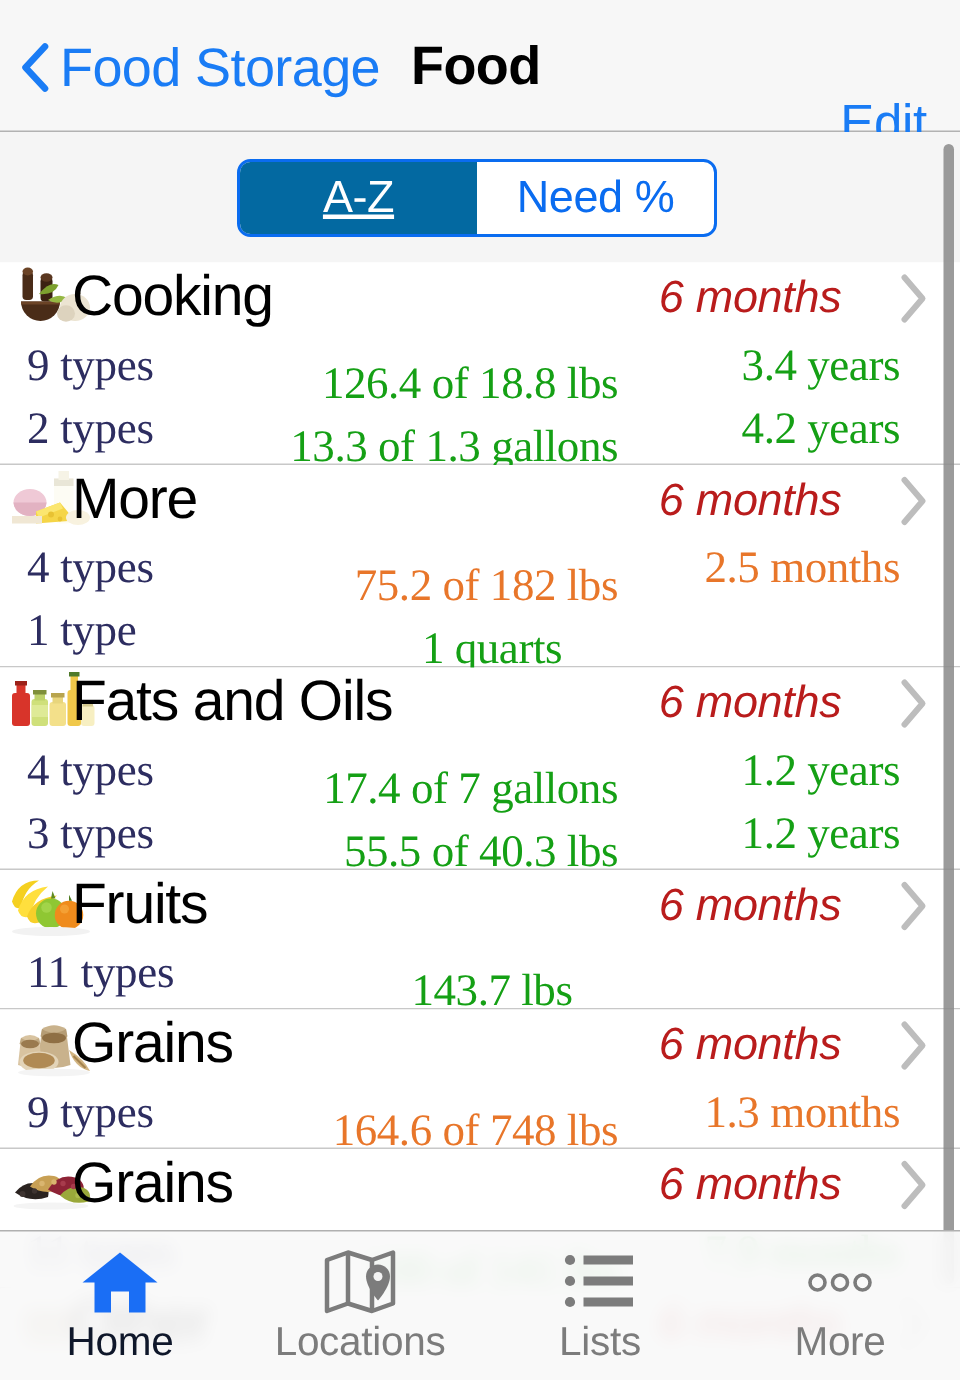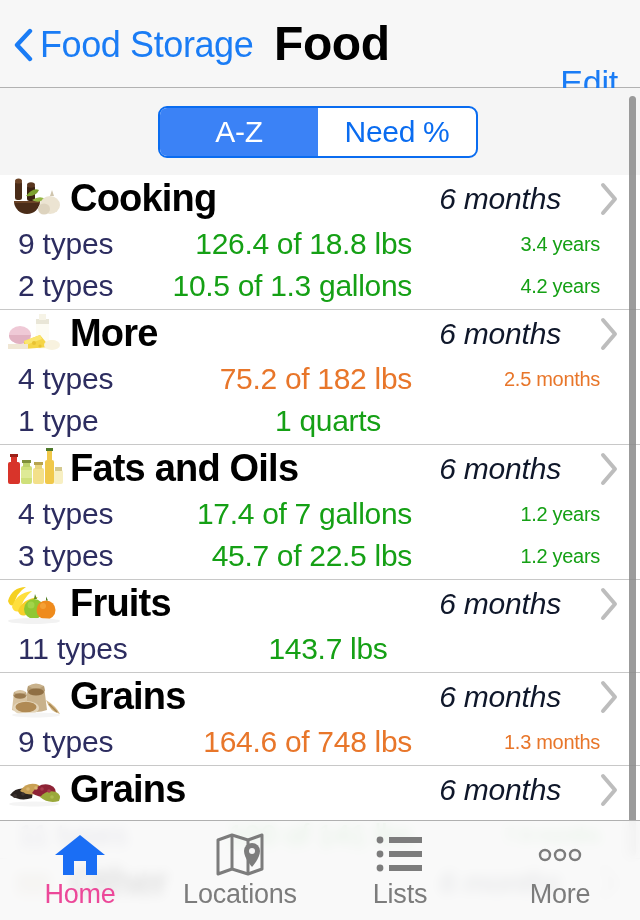--- a/index.html
+++ b/index.html
@@ -23,21 +23,21 @@
   }
   .chev-back{
     width:20px;height:34px;position:relative;margin-right:6px;flex:none;
   }
   .chev-back svg{display:block;}
   .nav-back-label{
     font-size:36px;color:#1a7cf5;letter-spacing:-0.4px;line-height:36px;
   }
   .nav-title{
     position:absolute;left:274px;top:24px;
-    font-size:48px;font-weight:bold;color:#000;letter-spacing:-0.4px;line-height:40px;
+    font-size:36px;font-weight:bold;color:#000;letter-spacing:-0.4px;line-height:40px;
   }
   .nav-edit{
     position:absolute;right:22px;top:26px;
     font-size:34px;color:#1a7cf5;letter-spacing:-0.2px;line-height:38px;cursor:pointer;margin-top:37px;
   }
 
   
   .seg-header{
     position:absolute;top:88px;left:0;width:640px;height:87px;
     background:#f5f5f5;box-sizing:border-box;
@@ -45,66 +45,66 @@
   .seg{
     position:absolute;left:158px;top:18px;width:320px;height:52px;
     border:2px solid #0a6cf0;border-radius:9px;overflow:hidden;display:flex;
     box-sizing:border-box;background:#fff;
   }
   .seg-btn{
     flex:1 1 50%;display:flex;align-items:center;justify-content:center;
     font-size:30px;color:#0a6cf0;cursor:pointer;box-sizing:border-box;
     letter-spacing:-0.3px;
   }
-  .seg-btn.active{background:#3b82f6;color:#fff;}
+  .seg-btn.active{background:#0369a1;color:#fff;text-decoration:underline;}
 
   
   .list{
     position:absolute;top:175px;left:0;width:640px;height:745px;
     overflow:hidden;background:#fff;
   }
   .row{
     position:relative;width:640px;box-sizing:border-box;
     border-bottom:1px solid #c8c8c8;background:#fff;cursor:pointer;
   }
   .row-2line{height:135px;}
   .row-1line{height:93px;}
   .row-partial{height:92px;border-bottom:1px solid #c8c8c8;}
 
   .row-head{position:relative;height:48px;}
   .cat-icon{
     position:absolute;left:6px;top:1px;width:58px;height:46px;
   }
   .cat-icon svg{display:block;}
   .cat-name{
-    position:absolute;left:70px;top:-1px;
-    font-size:38px;font-weight:bold;color:#000;letter-spacing:-0.8px;line-height:48px;
+    position:absolute;left:48px;top:-1px;
+    font-size:38px;font-weight:normal;color:#000;letter-spacing:-0.8px;line-height:48px;
   }
   .cat-period{
     position:absolute;right:79px;top:3px;
-    font-size:30px;font-style:italic;color:#0f172a;line-height:42px;
+    font-size:30px;font-style:italic;color:#b91c1c;line-height:42px;
     letter-spacing:-0.2px;
   }
   .chev-row{
     position:absolute;right:20px;top:50%;margin-top:-18px;width:22px;height:36px;
   }
   .chev-row svg{display:block;}
 
-  .dline{position:relative;height:42px;}
+  .dline{position:relative;height:42px;font-family:Liberation Serif, serif;}
   .d-types{
     position:absolute;left:18px;top:0;
     font-size:30px;color:#2d2d60;line-height:42px;letter-spacing:-0.2px;
   }
   .d-amount{
-    position:absolute;top:0;right:228px;
+    position:absolute;top:12px;right:228px;
     font-size:30px;line-height:42px;letter-spacing:-0.3px;white-space:nowrap;
   }
   .d-time{
     position:absolute;top:0;right:40px;
-    font-size:20px;line-height:42px;letter-spacing:-0.3px;white-space:nowrap;
+    font-size:30px;line-height:42px;letter-spacing:-0.3px;white-space:nowrap;
     text-align:right;
   }
   .d-amount.center-only{right:auto;left:0;width:600px;text-align:center;margin-left:28px;}
   .c-green{color:#15a015;}
   .c-orange{color:#e8762a;}
 
   
   .scrollbar{
     position:absolute;right:4px;top:96px;width:7px;height:760px;
     background:#8a8a8a;border-radius:4px;opacity:.85;
@@ -117,21 +117,21 @@
     border-top:1px solid #b0b0b0;
     display:flex;box-sizing:border-box;
     backdrop-filter:blur(6px);
   }
   .tab{
     flex:1 1 20%;display:flex;flex-direction:column;align-items:center;
     justify-content:flex-start;padding-top:8px;cursor:pointer;color:#7c7c7c;
   }
   .tab .ticon{height:52px;display:flex;align-items:center;justify-content:center;}
   .tab .tlabel{font-size:27px;line-height:30px;letter-spacing:-0.2px;margin-top:-2px;}
-  .tab.active{color:#ec4899;}
+  .tab.active{color:#0f172a;}
 </style>
 </head>
 <body>
 
 <div class="screen">
 
   <div class="navbar">
     <div class="nav-back">
       <span class="chev-back">
         <svg width="20" height="34" viewBox="0 0 20 34">
@@ -178,21 +178,21 @@
           </svg>
         </span>
       </div>
       <div class="dline">
         <span class="d-types">9 types</span>
         <span class="d-amount c-green">126.4 of 18.8 lbs</span>
         <span class="d-time c-green">3.4 years</span>
       </div>
       <div class="dline">
         <span class="d-types">2 types</span>
-        <span class="d-amount c-green">10.5 of 1.3 gallons</span>
+        <span class="d-amount c-green">13.3 of 1.3 gallons</span>
         <span class="d-time c-green">4.2 years</span>
       </div>
     </div>
 
     <div class="row row-2line">
       <div class="row-head">
         <span class="cat-icon">
           <svg width="58" height="46" viewBox="0 0 58 46">
             <path d="M30 8 h13 v26 a4 4 0 0 1 -4 4 h-5 a4 4 0 0 1 -4 -4z" fill="#fdfcf4"></path>
             <path d="M30 8 h13 v5 h-13z" fill="#e9e6d7"></path>
@@ -255,21 +255,21 @@
           </svg>
         </span>
       </div>
       <div class="dline">
         <span class="d-types">4 types</span>
         <span class="d-amount c-green">17.4 of 7 gallons</span>
         <span class="d-time c-green">1.2 years</span>
       </div>
       <div class="dline">
         <span class="d-types">3 types</span>
-        <span class="d-amount c-green">45.7 of 22.5 lbs</span>
+        <span class="d-amount c-green">55.5 of 40.3 lbs</span>
         <span class="d-time c-green">1.2 years</span>
       </div>
     </div>
 
     <div class="row row-1line">
       <div class="row-head">
         <span class="cat-icon">
           <svg width="58" height="46" viewBox="0 0 58 46">
             <path d="M2 20 q4 -14 18 -14 q-10 6 -12 18 q-4 2 -6 -4z" fill="#f5d020"></path>
             <path d="M6 26 q4 -14 20 -16 q-10 8 -12 20 q-6 2 -8 -4z" fill="#ffdf3d"></path>

